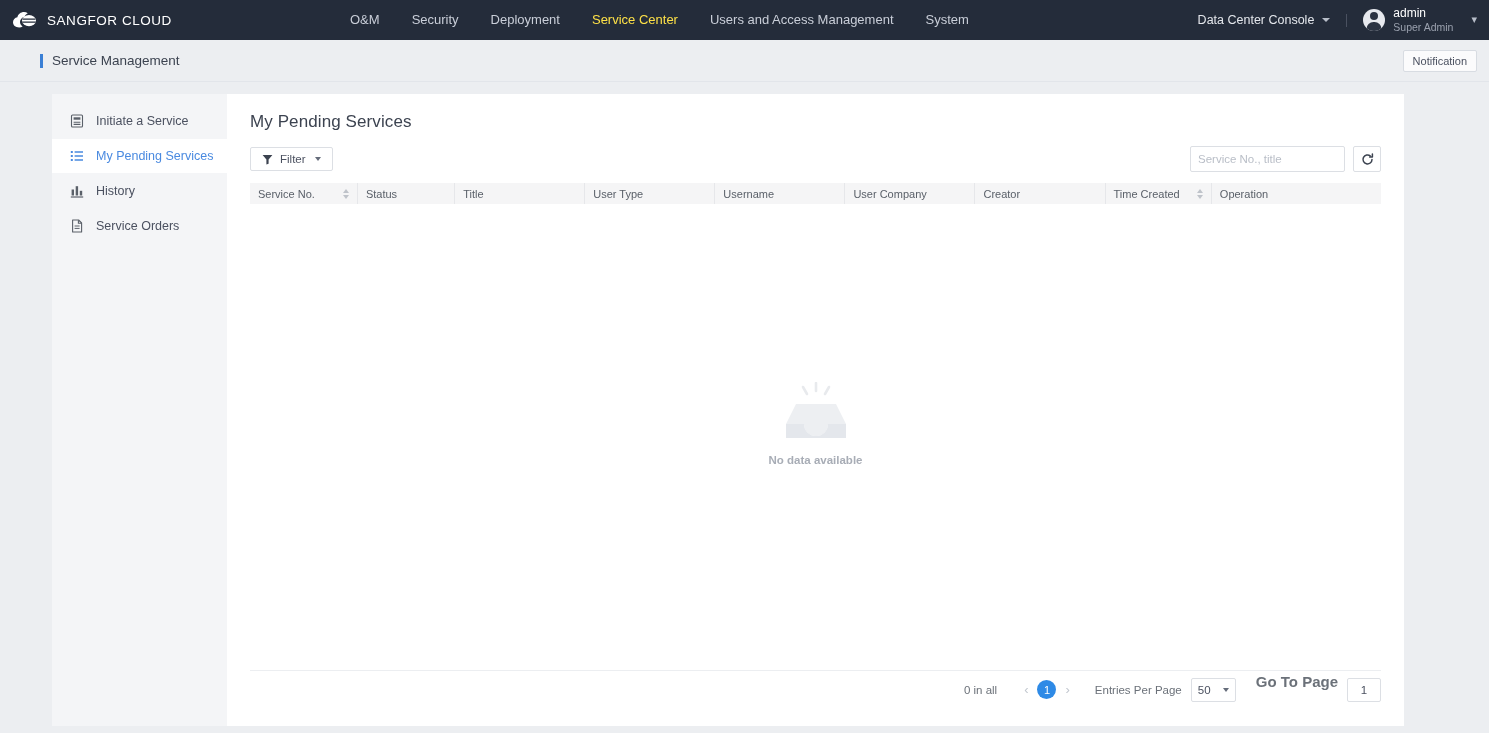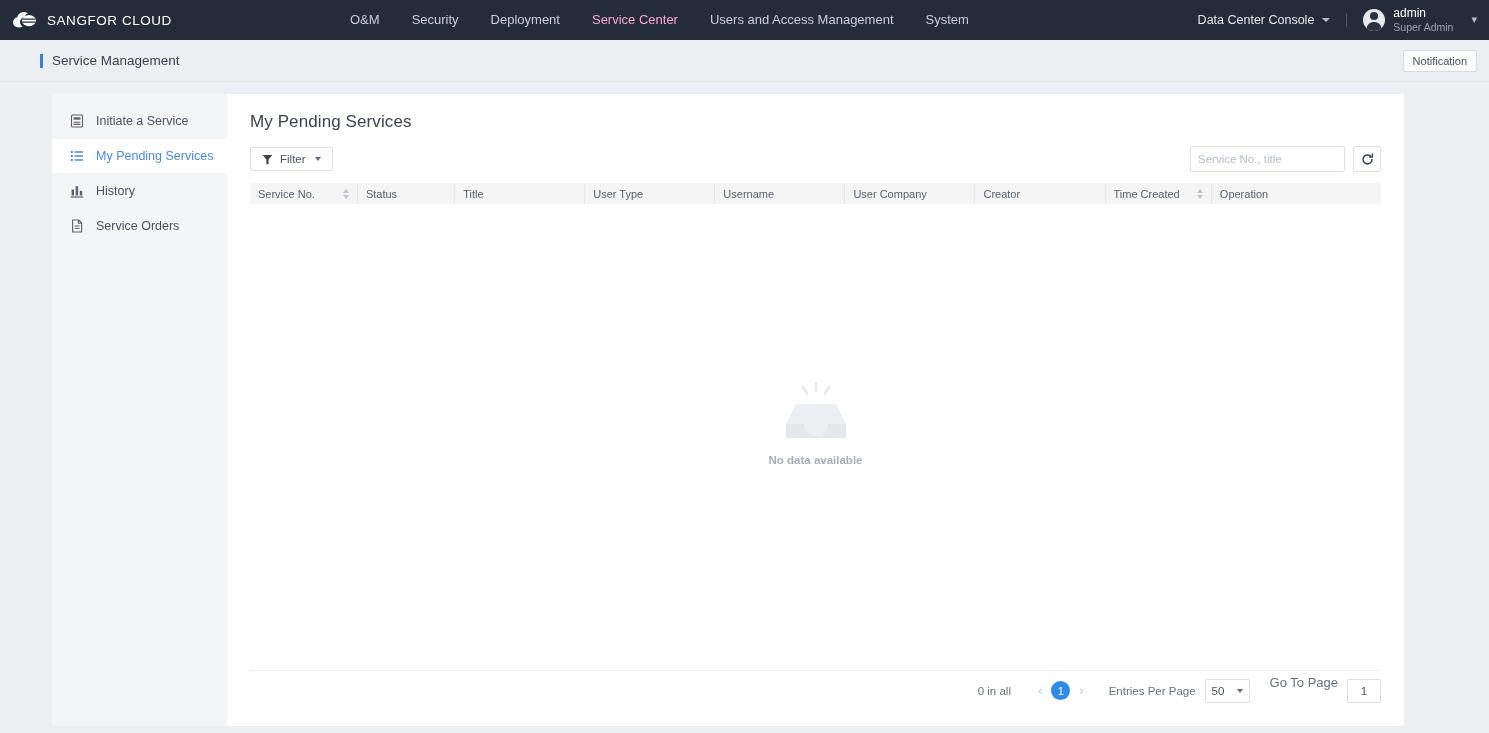--- a/index.html
+++ b/index.html
@@ -25,21 +25,21 @@
   }
   .nav-items {
     position: absolute; left: 350px; top: 0; height: 40px;
     display: flex; align-items: center; gap: 0;
   }
   .nav-item {
     color: #c9ced8; font-size: 13px; padding: 0 16px; line-height: 40px;
     cursor: pointer; white-space: nowrap;
   }
   .nav-item:first-child { padding-left: 0; }
-  .nav-item.active { color: #f9a8d4; }
+  .nav-item.active { color: #fde047; }
 
   .topright {
     position: absolute; right: 12px; top: 0; height: 40px;
     display: flex; align-items: center; gap: 0;
   }
   .console-sel {
     display: flex; align-items: center; gap: 8px;
     color: #e4e7ec; font-size: 12.5px; cursor: pointer; white-space: nowrap;
   }
   .caret-down {
@@ -199,21 +199,21 @@
     color: #fff; font-size: 11px; display: flex; align-items: center;
     justify-content: center; cursor: pointer;
   }
   .epp-label { font-size: 11.5px; color: #6b7179; margin: 0 9px 0 16px; }
   .epp-sel {
     width: 45px; height: 24px; border: 1px solid #dcdfe4; border-radius: 2px;
     display: flex; align-items: center; justify-content: space-between;
     padding: 0 6px; cursor: pointer; background: #fff;
   }
   .epp-val { font-size: 11.5px; color: #4b5160; }
-  .gtp-label { font-size: 13px; color: #6b7179; margin: 0 9px 16px 20px; }
+  .gtp-label { font-size: 15px; color: #6b7179; margin: 0 9px 16px 20px; font-weight: bold; }
   .gtp-input {
     width: 34px; height: 24px; border: 1px solid #dcdfe4; border-radius: 2px;
     text-align: center; font-size: 11.5px; color: #4b5160; outline: none;
     font-family: "Liberation Sans", sans-serif; background: #fff;
   }
 </style>
 </head>
 <body>
 
 <div class="topnav">

